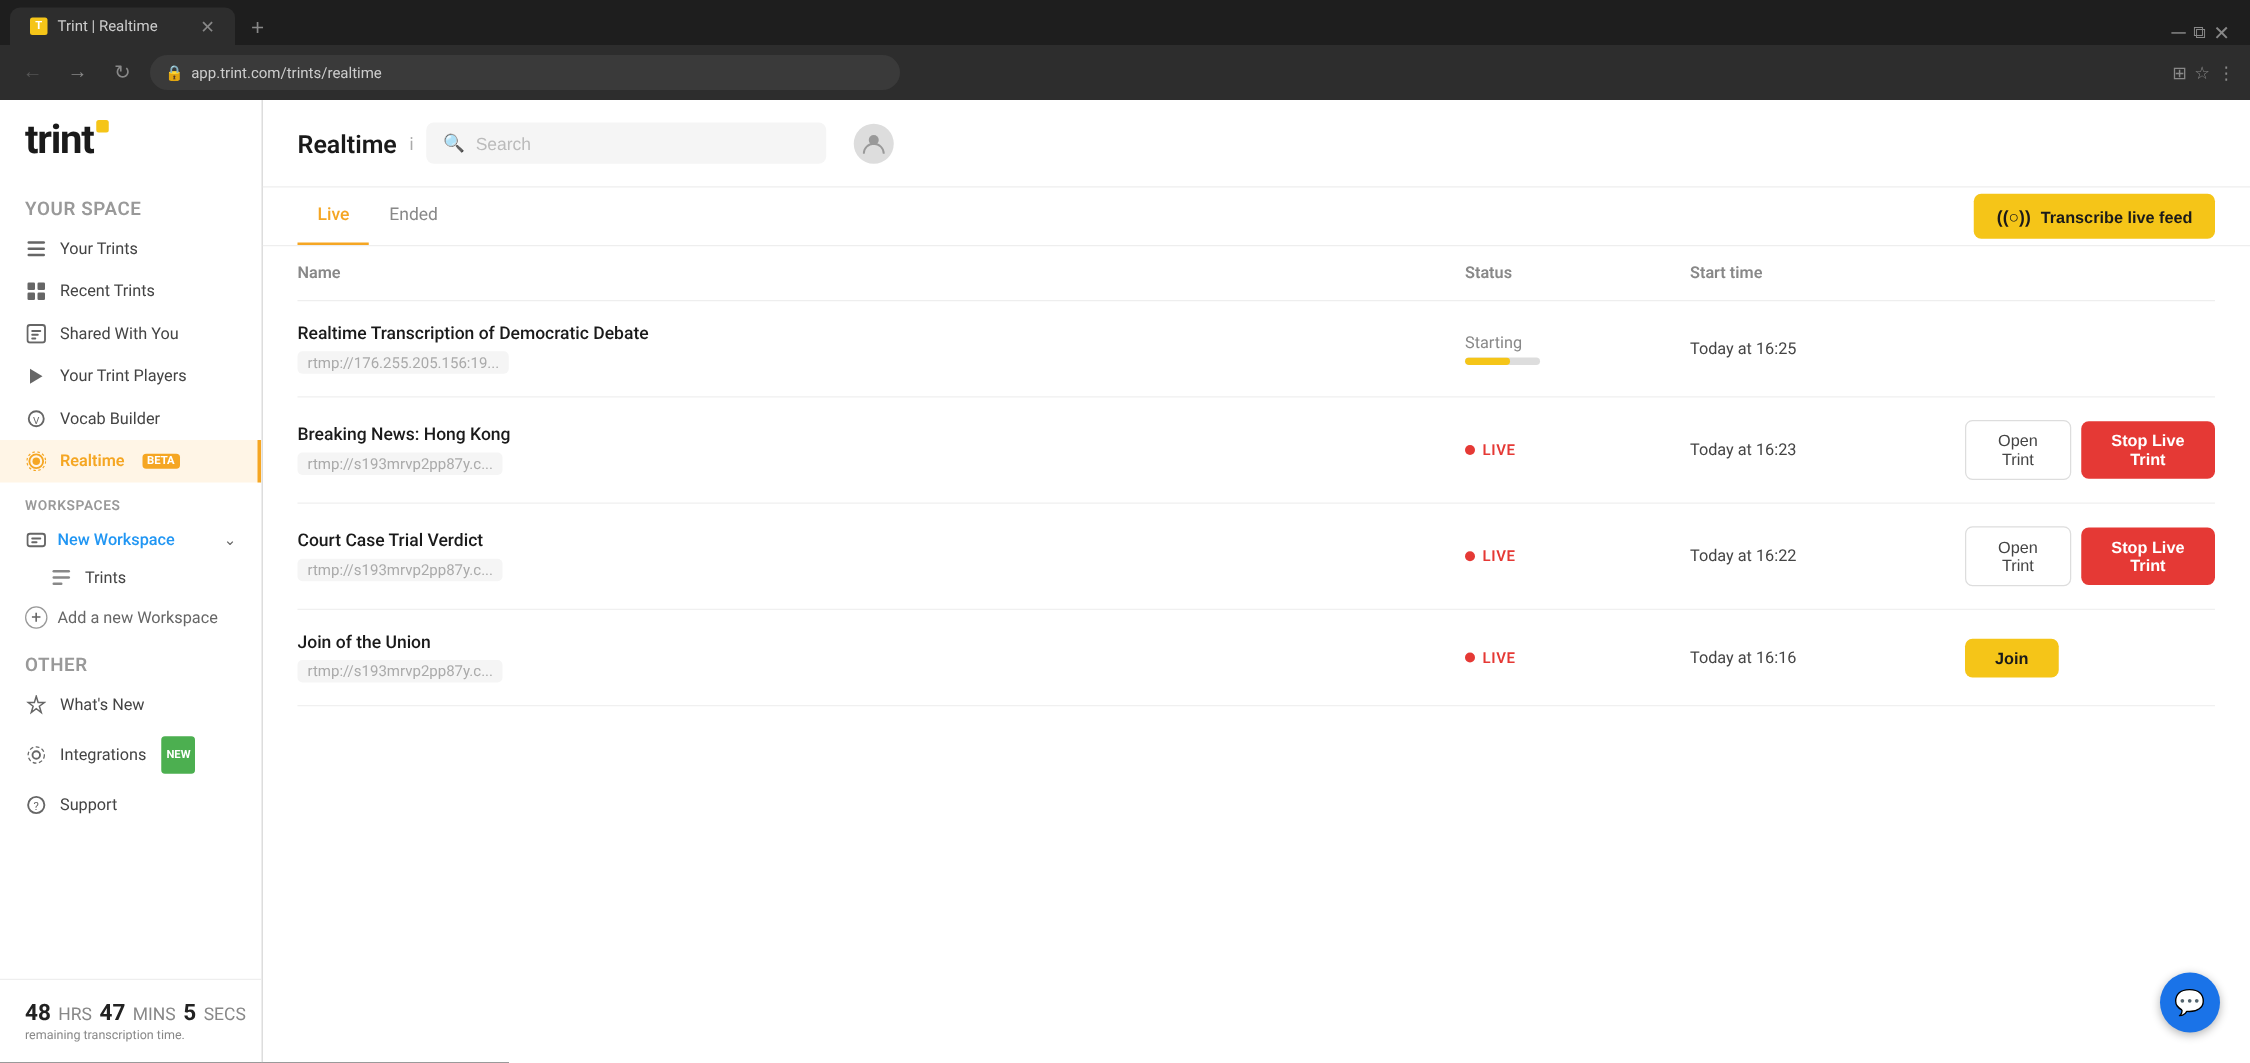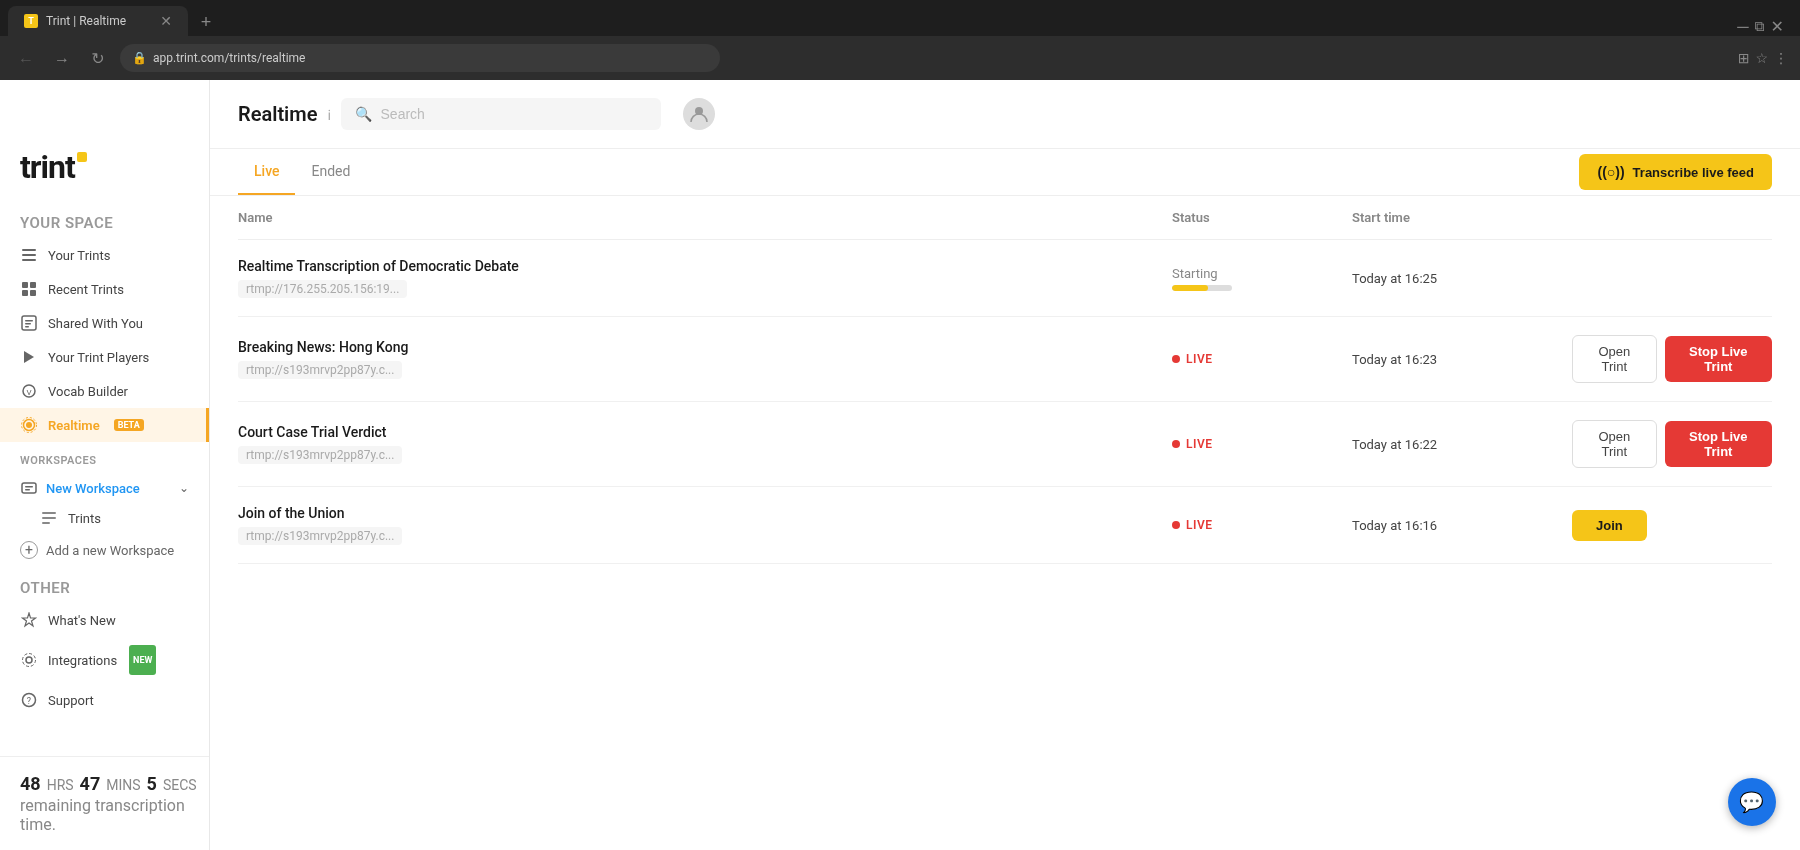--- a/index.html
+++ b/index.html
@@ -19,42 +19,42 @@
     .address-bar { flex: 1; background: #3a3a3a; border-radius: 20px; height: 28px; display: flex; align-items: center; padding: 0 12px; gap: 6px; max-width: 600px; }
     .address-text { font-size: 12px; color: #ccc; }
     .nav-icons { display: flex; align-items: center; gap: 6px; margin-left: auto; }
     .nav-icon-btn { background: transparent; border: none; color: #888; cursor: pointer; font-size: 14px; }
 
     
     .app-container { display: flex; flex: 1; overflow: hidden; }
 
     
     .sidebar { width: 210px; background: #fff; border-right: 1px solid #e8e8e8; display: flex; flex-direction: column; padding: 0; overflow-y: auto; }
-    .sidebar-logo { padding: 36px 20px 16px; margin-top: 32px; }
+    .sidebar-logo { padding: 12px 20px 16px; }
     .logo-text { font-size: 32px; font-weight: 700; color: #1a1a1a; letter-spacing: -1px; position: relative; display: inline-block; }
     .logo-icon { position: absolute; top: 2px; right: -14px; width: 12px; height: 12px; background: #f5c518; border-radius: 2px; display: flex; align-items: center; justify-content: center; font-size: 8px; }
 
     .sidebar-section-label { font-size: 15px; font-weight: 600; color: #999; padding: 12px 20px 6px; letter-spacing: 0.5px; text-transform: uppercase; }
     .sidebar-item { display: flex; align-items: center; padding: 8px 20px; gap: 10px; cursor: pointer; font-size: 13px; color: #444; text-decoration: none; }
     .sidebar-item.active { background: #fff5e6; color: #f5a623; font-weight: 500; border-right: 3px solid #f5a623; }
     .sidebar-item-icon { width: 18px; height: 18px; display: flex; align-items: center; justify-content: center; color: #666; font-size: 14px; flex-shrink: 0; }
 
     .workspaces-header { display: flex; align-items: center; justify-content: space-between; padding: 12px 20px 6px; }
     .workspaces-label { font-size: 11px; font-weight: 600; color: #999; letter-spacing: 0.5px; text-transform: uppercase; }
     .workspace-item { display: flex; align-items: center; padding: 6px 20px; gap: 8px; }
     .workspace-name { font-size: 13px; color: #2196F3; font-weight: 500; flex: 1; cursor: pointer; }
     .workspace-chevron { color: #666; font-size: 12px; cursor: pointer; }
     .workspace-trints { display: flex; align-items: center; padding: 6px 20px 6px 40px; gap: 10px; cursor: pointer; font-size: 13px; color: #444; }
 
     .add-workspace { display: flex; align-items: center; padding: 8px 20px; gap: 8px; cursor: pointer; font-size: 13px; color: #666; }
     .add-icon { width: 18px; height: 18px; border-radius: 50%; border: 1.5px solid #999; display: flex; align-items: center; justify-content: center; font-size: 14px; color: #666; }
     .time-numbers { display: flex; gap: 6px; align-items: baseline; }
     .time-num { font-size: 18px; font-weight: 700; color: #222; }
     .time-unit { font-size: 14px; color: #888; text-transform: uppercase; }
-    .time-sub { font-size: 16px; color: #888; margin-top: 2px; }
+    .time-sub { font-size: 10px; color: #888; margin-top: 2px; }
 
     
     .main-content { flex: 1; background: #fff; display: flex; flex-direction: column; overflow: hidden; }
 
     .main-header { display: flex; align-items: center; padding: 18px 28px; border-bottom: 1px solid #eee; gap: 10px; }
     .page-title-text { font-size: 20px; font-weight: 600; color: #1a1a1a; }
     .info-icon { color: #aaa; font-size: 14px; cursor: pointer; }
     .page-subtitle { font-size: 13px; color: #888; flex: 1; }
     .search-bar { display: flex; align-items: center; background: #f5f5f5; border-radius: 6px; padding: 8px 14px; gap: 8px; width: 320px; }
     .search-icon { color: #aaa; font-size: 14px; }

